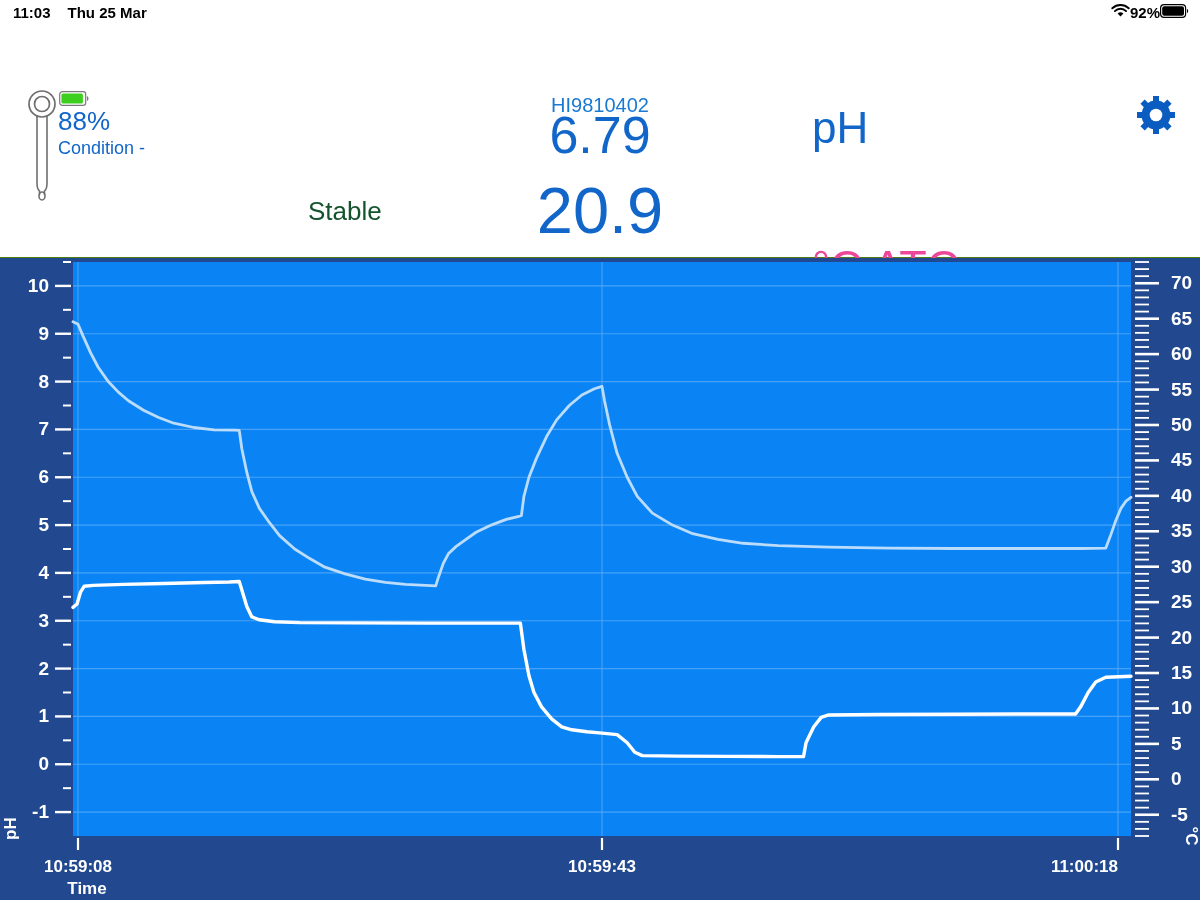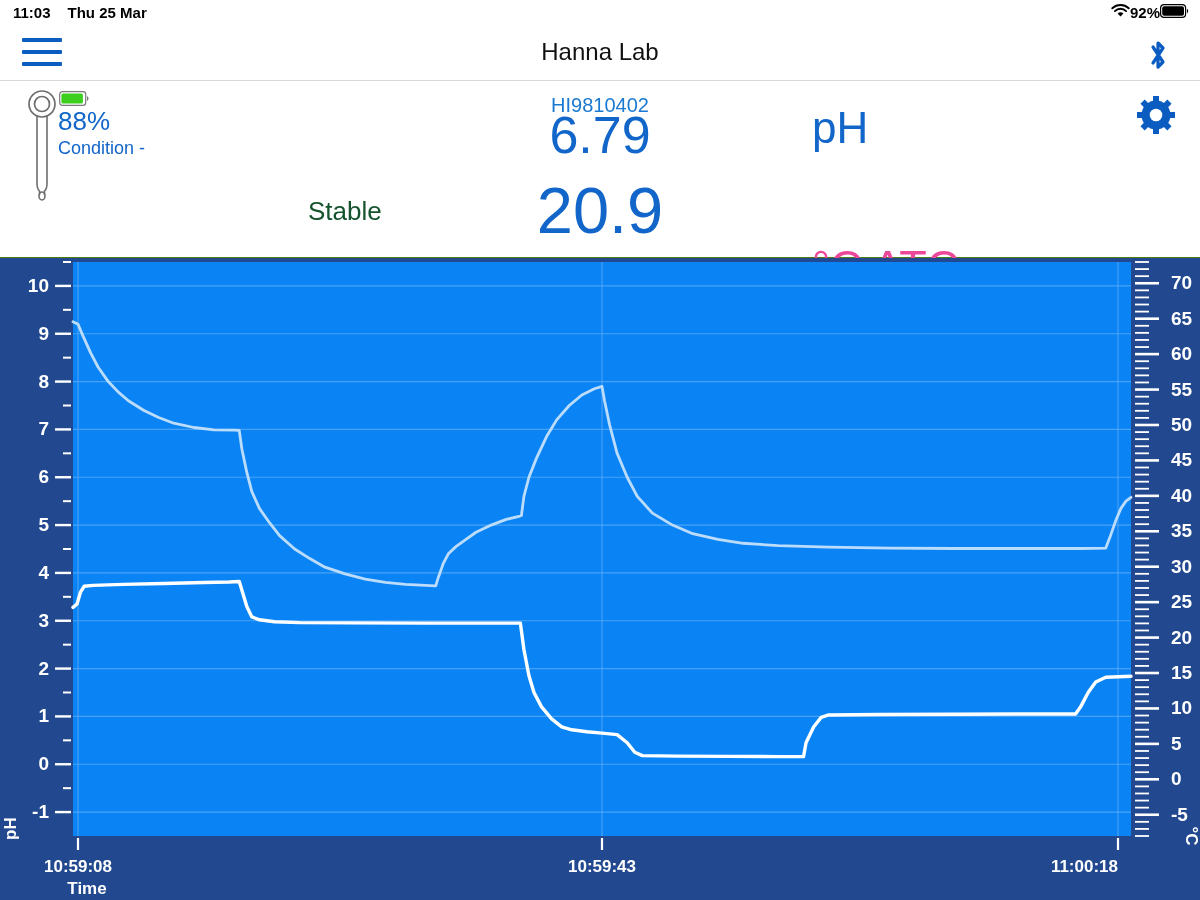--- a/index.html
+++ b/index.html
@@ -107,33 +107,20 @@
       <span class="batt-ico">
         <svg width="29" height="14" viewBox="0 0 29 14">
           <rect x="0.6" y="0.6" width="25" height="12.8" rx="3.4" ry="3.4" fill="none" stroke="#000" stroke-width="1.2"></rect>
           <rect x="2.2" y="2.2" width="21.8" height="9.6" rx="2" ry="2" fill="#000"></rect>
           <path d="M27 4.8 v4.4 a2.6 2.6 0 0 0 0-4.4 Z" fill="#000"></path>
         </svg>
       </span>
     </span>
   </div>
 
-  <div class="navbar">
-    <div class="hamburger">
-      <span></span>
-      <span></span>
-      <span></span>
-    </div>
-    <div class="nav-title">Hanna Lab</div>
-    <div class="bt-ico">
-      <svg width="24" height="34" viewBox="0 0 24 34">
-        <path d="M7 9 L17 24 L12 29 L12 5 L17 10 L7 25" stroke="#0a5cc0" stroke-width="3.2" fill="none" stroke-linejoin="round" stroke-linecap="round"></path>
-      </svg>
-    </div>
-  </div>
 
   <div class="readings">
 
     <div class="probe">
       <svg width="40" height="112" viewBox="0 0 40 112">
         <circle cx="20" cy="15" r="13" fill="none" stroke="#6e6e6e" stroke-width="1.7"></circle>
         <circle cx="20" cy="15" r="7.5" fill="none" stroke="#6e6e6e" stroke-width="1.7"></circle>
         <path d="M15 26 L15 94 Q15 100 17.5 102 L17.5 106" fill="none" stroke="#6e6e6e" stroke-width="1.6"></path>
         <path d="M25 26 L25 94 Q25 100 22.5 102 L22.5 106" fill="none" stroke="#6e6e6e" stroke-width="1.6"></path>
         <ellipse cx="20" cy="107" rx="3" ry="4" fill="none" stroke="#6e6e6e" stroke-width="1.6"></ellipse>

